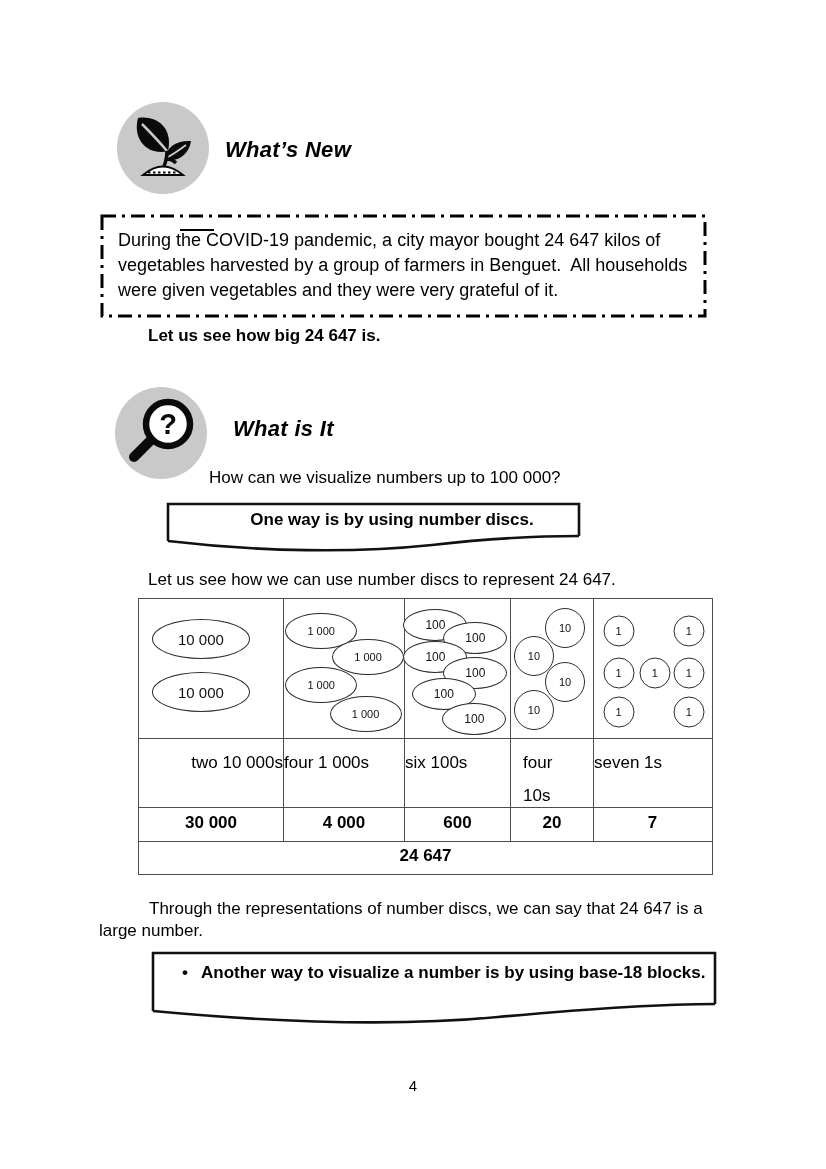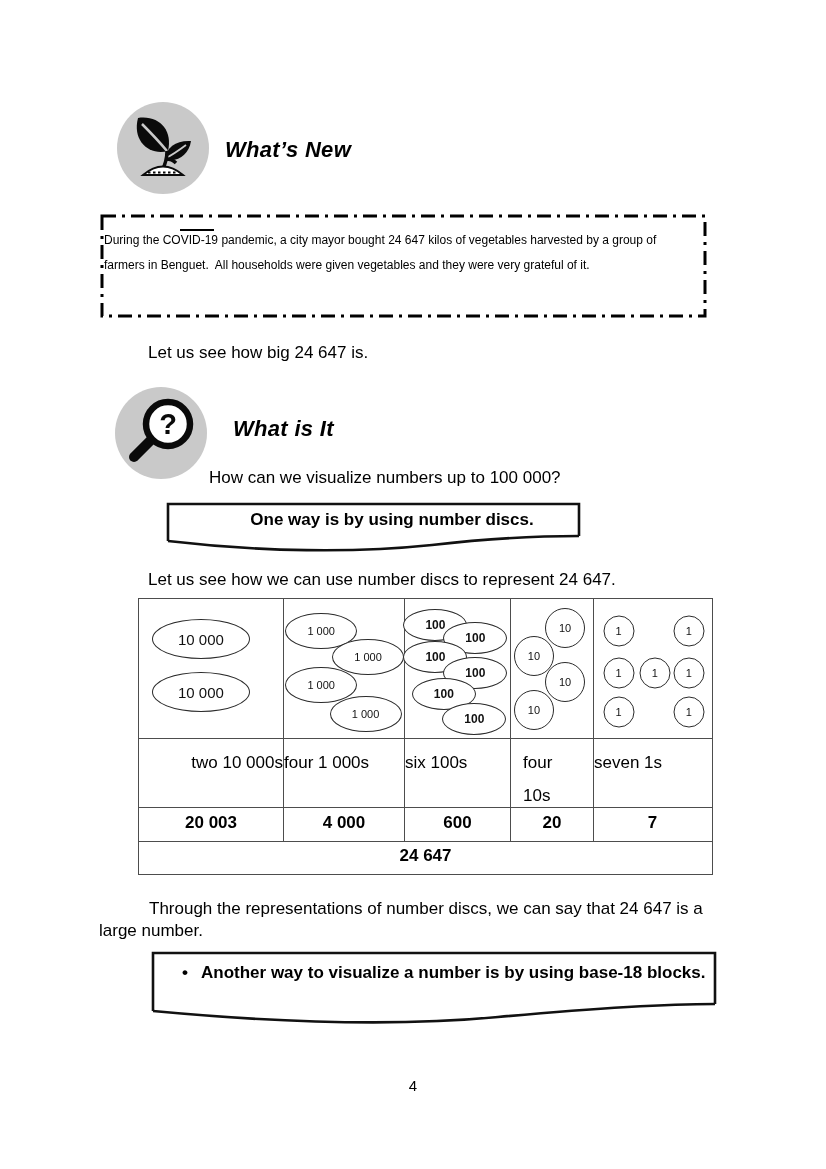--- a/index.html
+++ b/index.html
@@ -9,22 +9,22 @@
     font-family:"Liberation Sans", sans-serif; color:#000; overflow:hidden;
   }
   .abs { position:absolute; }
   .heading { font-size:22px; font-weight:bold; font-style:italic; letter-spacing:.3px; }
   .body-text { font-size:17px; line-height:22px; }
   .icon-circle { width:92px; height:92px; }
 
   
   .story-box { left:100px; top:214px; width:607px; height:104px; }
   .story-box svg.dash { position:absolute; left:0; top:0; }
-  .story-text { position:absolute; left:4px; top:14px; width:578px;
-                font-size:12px; line-height:25px; white-space:pre-wrap; }
+  .story-text { position:absolute; left:18px; top:14px; width:578px;
+                font-size:18px; line-height:25px; white-space:pre-wrap; }
   .overline-mark { left:180px; top:229px; width:34px; height:2px; background:#000; }
 
   
   .banner { position:absolute; }
   .banner svg { position:absolute; left:0; top:0; }
   .banner .banner-label { position:absolute; font-weight:bold; font-size:17px; }
   .banner1 { left:166px; top:502px; width:416px; height:56px; }
   .banner1 .banner-label { left:0; top:8px; width:452px; text-align:center; }
   .banner2 { left:151px; top:951px; width:566px; height:78px; }
   .banner2 .bullet { position:absolute; left:31px; top:12px; font-size:17px; font-weight:bold; }
@@ -72,21 +72,21 @@
   <div class="abs heading" style="left:225px; top:137px;">What’s New</div>
 
   <div class="abs story-box">
     <svg class="dash" width="607" height="104" viewBox="0 0 607 104">
       <rect x="2" y="2" width="603" height="100" fill="none" stroke="#000" stroke-width="3" stroke-dasharray="14 6 3 6"></rect>
     </svg>
     <div class="story-text">During the COVID-19 pandemic, a city mayor bought 24 647 kilos of vegetables harvested by a group of farmers in Benguet.  All households were given vegetables and they were very grateful of it.</div>
   </div>
   <div class="abs overline-mark"></div>
 
-  <div class="abs body-text" style="left:148px; top:342px;">Let us see how big 24 647 is.</div>
+  <div class="abs body-text" style="left:148px; top:325px;font-weight:bold;">Let us see how big 24 647 is.</div>
 
   <div class="abs icon-circle" style="left:115px; top:387px;">
     <svg viewBox="0 0 92 92" width="92" height="92">
       <circle cx="46" cy="46" r="46" fill="#c9c9c9"></circle>
       <circle cx="53" cy="37" r="22" fill="#ffffff" stroke="#0a0a0a" stroke-width="6.5"></circle>
       <text x="53" y="47" text-anchor="middle" font-size="29" font-weight="bold" font-family="Liberation Sans, sans-serif" fill="#0a0a0a">?</text>
       <path d="M35,54 L19,70" stroke="#0a0a0a" stroke-width="10" stroke-linecap="round"></path>
     </svg>
   </div>
   <div class="abs heading" style="left:233px; top:416px;">What is It</div>
@@ -108,21 +108,21 @@
         <div class="dt-cell" style="width: 145px;">
           <div class="disc" style="width: 98px; height: 40px; left: 43%; top: 29%; font-size: 15px;">10 000</div>
           <div class="disc" style="width: 98px; height: 40px; left: 43%; top: 67%; font-size: 15px;">10 000</div>
         </div>
         <div class="dt-cell" style="width: 121px;">
           <div class="disc" style="width: 72px; height: 36px; left: 31%; top: 23%; font-size: 11px;">1 000</div>
           <div class="disc" style="width: 72px; height: 36px; left: 70%; top: 42%; font-size: 11px;">1 000</div>
           <div class="disc" style="width: 72px; height: 36px; left: 31%; top: 62%; font-size: 11px;">1 000</div>
           <div class="disc" style="width: 72px; height: 36px; left: 68%; top: 83%; font-size: 11px;">1 000</div>
         </div>
-        <div class="dt-cell" style="width: 106px; font-weight: bold;">
+        <div class="dt-cell" style="width: 106px;">
           <div class="disc" style="width: 64px; height: 32px; left: 29%; top: 19%; font-size: 12px;">100</div>
           <div class="disc" style="width: 64px; height: 32px; left: 67%; top: 28%; font-size: 12px;">100</div>
           <div class="disc" style="width: 64px; height: 32px; left: 29%; top: 42%; font-size: 12px;">100</div>
           <div class="disc" style="width: 64px; height: 32px; left: 67%; top: 53%; font-size: 12px;">100</div>
           <div class="disc" style="width: 64px; height: 32px; left: 37%; top: 68%; font-size: 12px;">100</div>
           <div class="disc" style="width: 64px; height: 32px; left: 66%; top: 86%; font-size: 12px;">100</div>
         </div>
         <div class="dt-cell" style="width: 83px;">
           <div class="disc" style="width: 40px; height: 40px; left: 66%; top: 21%; font-size: 11px;">10</div>
           <div class="disc" style="width: 40px; height: 40px; left: 28%; top: 41%; font-size: 11px;">10</div>
@@ -140,21 +140,21 @@
         </div>
       </div>
       <div class="dt-row dt-row2">
         <div class="dt-cell dt-label first" style="width: 145px;">two 10 000s</div>
         <div class="dt-cell dt-label" style="width: 121px;">four 1 000s</div>
         <div class="dt-cell dt-label" style="width: 106px;">six 100s</div>
         <div class="dt-cell dt-label narrow" style="width: 83px;">four 10s</div>
         <div class="dt-cell dt-label" style="width: 117px;">seven 1s</div>
       </div>
       <div class="dt-row dt-row3">
-        <div class="dt-cell dt-value" style="width: 145px;">20 003</div>
+        <div class="dt-cell dt-value" style="width: 145px;">30 000</div>
         <div class="dt-cell dt-value" style="width: 121px;">4 000</div>
         <div class="dt-cell dt-value" style="width: 106px;">600</div>
         <div class="dt-cell dt-value" style="width: 83px;">20</div>
         <div class="dt-cell dt-value" style="width: 117px;">7</div>
       </div>
       <div class="dt-total">24 647</div>
     </div>
 
   <div class="abs body-text" style="left:99px; top:898px; width:616px; text-indent:50px;">Through the representations of number discs, we can say that 24 647 is a large number.</div>
 

